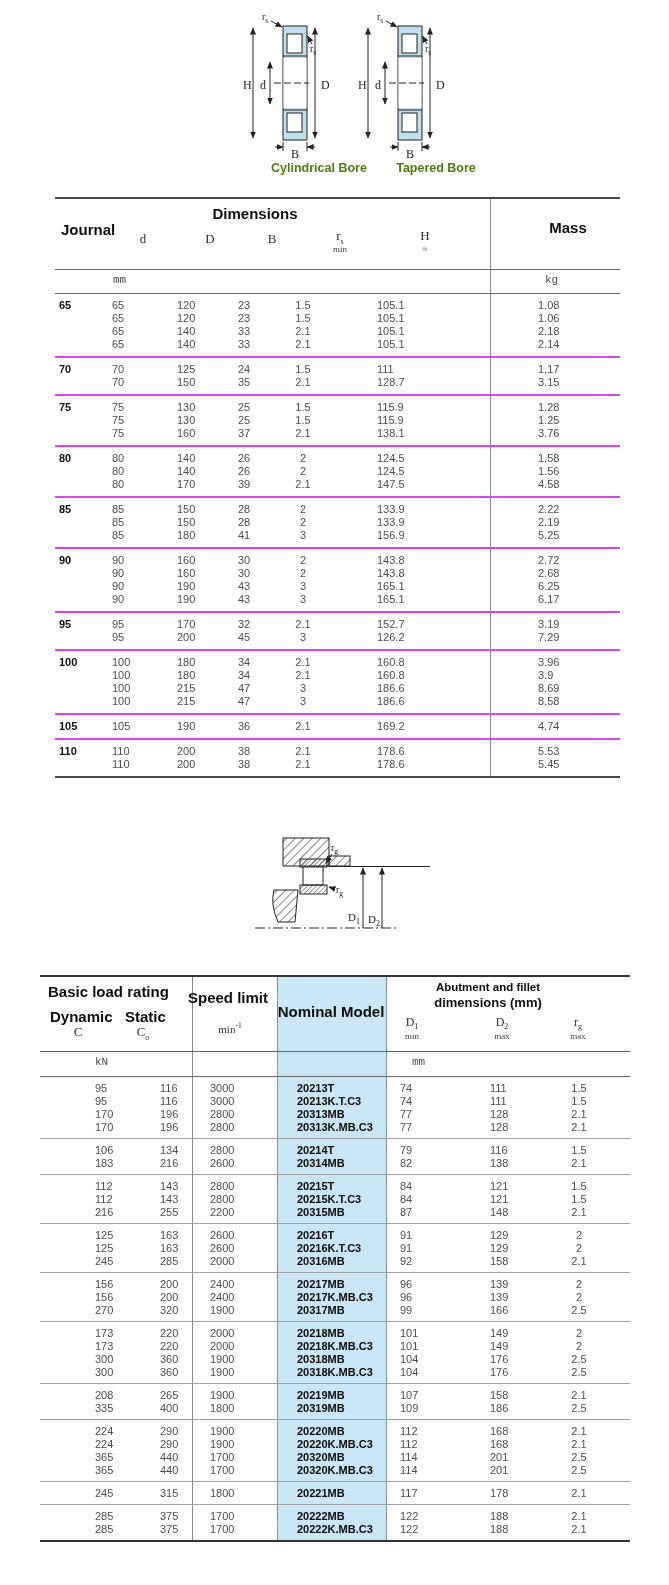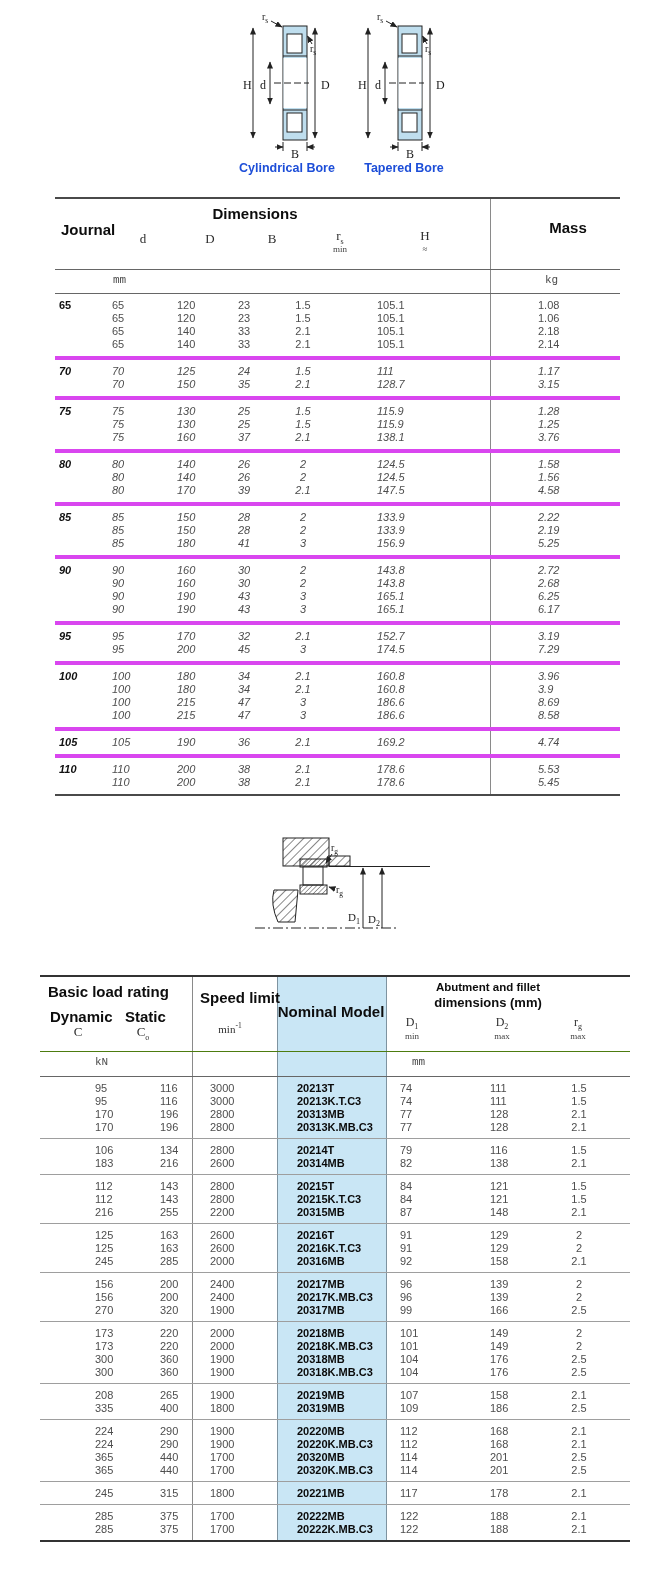--- a/index.html
+++ b/index.html
@@ -1,32 +1,32 @@
 <!DOCTYPE html>
 <html><head>
 <meta charset="utf-8">
 <style>
   html,body{margin:0;padding:0;background:#fff;}
   .page{position:relative;width:669px;height:1585px;background:#ffffff;overflow:hidden;
         font-family:"Liberation Sans",sans-serif;color:#333;}
   svg text{font-family:"Liberation Serif",serif;fill:#1a1a1a;}
-  .caption{position:absolute;transform:translateX(-50%);font-weight:bold;font-size:12.5px;color:#1d4ed8;white-space:nowrap;}
+  .caption{position:absolute;transform:translateX(-50%);font-weight:bold;font-size:12.5px;color:#4d7c0f;white-space:nowrap;margin-left:32px;}
 
   
   .t-row{position:relative;height:13px;}
   .cell{position:absolute;top:0;font-size:11px;line-height:13px;color:#4d4d4d;white-space:nowrap;}
 
   
   .t1{position:absolute;left:55px;top:197px;width:565px;border-top:2px solid #4a4a4a;}
   .t1-vline{position:absolute;left:435px;top:0;bottom:0;width:1px;background:#8a8a8a;}
   .t1-head{position:relative;height:70px;border-bottom:1px solid #666;}
   .t1-units{position:relative;height:23px;border-bottom:1px solid #666;}
   .t1-body{position:relative;border-bottom:2px solid #4a4a4a;}
   .t1-group{position:relative;padding:5px 0;}
-  .t1-body .t1-group + .t1-group{border-top:4px solid #d946ef;font-style:italic;}
+  .t1-body .t1-group + .t1-group{border-top:2px solid #d946ef;}
   .hd{position:absolute;white-space:nowrap;}
   .hd-bold{font-weight:bold;font-size:15px;color:#0d0d0d;}
   .hd-sym{font-family:"Liberation Serif",serif;font-size:13px;color:#2e2e2e;}
   .hd-sm{font-family:"Liberation Serif",serif;font-size:9px;color:#444;}
   .hd-ctr{transform:translateX(-50%);}
   .unit{position:absolute;top:4px;font-family:Liberation Mono, monospace;font-size:11px;color:#4a4a4a;}
   sub,sup{line-height:0;}
   .c-j{left:4px;top:5px;font-weight:bold;color:#111;font-size:11px;position:absolute;}
   .c-d{left:57px;} .c-D{left:122px;} .c-B{left:183px;}
   .c-r{left:237px;width:22px;text-align:center;} .c-H{left:322px;} .c-m{left:483px;}
@@ -306,21 +306,21 @@
             <span class="cell c-B">32</span>
             <span class="cell c-r">2.1</span>
             <span class="cell c-H">152.7</span>
             <span class="cell c-m">3.19</span>
           </div>
           <div class="t-row">
             <span class="cell c-d">95</span>
             <span class="cell c-D">200</span>
             <span class="cell c-B">45</span>
             <span class="cell c-r">3</span>
-            <span class="cell c-H">174.5</span>
+            <span class="cell c-H">126.2</span>
             <span class="cell c-m">7.29</span>
           </div>
         </div>
         <div class="t1-group">
           <span class="c-j">100</span>
           <div class="t-row">
             <span class="cell c-d">100</span>
             <span class="cell c-D">180</span>
             <span class="cell c-B">34</span>
             <span class="cell c-r">2.1</span>
@@ -414,21 +414,21 @@
 
   <div class="t2">
     <div class="t2-blue"></div>
     <div class="t2-vline"></div>
     <div class="t2-head">
       <span class="hd hd-bold" style="left:8px;top:6px;">Basic load rating</span>
       <span class="hd hd-bold" style="left:10px;top:31px;">Dynamic</span>
       <span class="hd hd-bold" style="left:85px;top:31px;">Static</span>
       <span class="hd hd-sym hd-ctr" style="left:38px;top:47px;">C</span>
       <span class="hd hd-sym hd-ctr" style="left:103px;top:47px;"><span>C</span><sub style="font-size:8px;">o</sub></span>
-      <span class="hd hd-bold hd-ctr" style="left:200px;top:12px;">Speed limit</span>
+      <span class="hd hd-bold hd-ctr" style="left:188px;top:12px;">Speed limit</span>
       <span class="hd hd-sym hd-ctr" style="left:190px;top:46px;font-size:11px;"><span>min</span><sup style="font-size:7.5px;">-1</sup></span>
       <span class="hd hd-bold hd-ctr" style="left:291px;top:26px;">Nominal Model</span>
       <span class="hd hd-bold hd-ctr" style="left:448px;top:4px;font-size:11.5px;">Abutment and fillet</span>
       <span class="hd hd-bold hd-ctr" style="left:448px;top:18px;font-size:13px;">dimensions   (mm)</span>
       <span class="hd hd-sym hd-ctr" style="left:372px;top:38px;font-size:12px;"><span>D</span><sub style="font-size:8px;">1</sub></span>
       <span class="hd hd-sm hd-ctr" style="left:372px;top:54px;">min</span>
       <span class="hd hd-sym hd-ctr" style="left:462px;top:38px;font-size:12px;"><span>D</span><sub style="font-size:8px;">2</sub></span>
       <span class="hd hd-sm hd-ctr" style="left:462px;top:54px;">max</span>
       <span class="hd hd-sym hd-ctr" style="left:538px;top:38px;font-size:12px;"><span>r</span><sub style="font-size:8px;">g</sub></span>
       <span class="hd hd-sm hd-ctr" style="left:538px;top:54px;">max</span>

